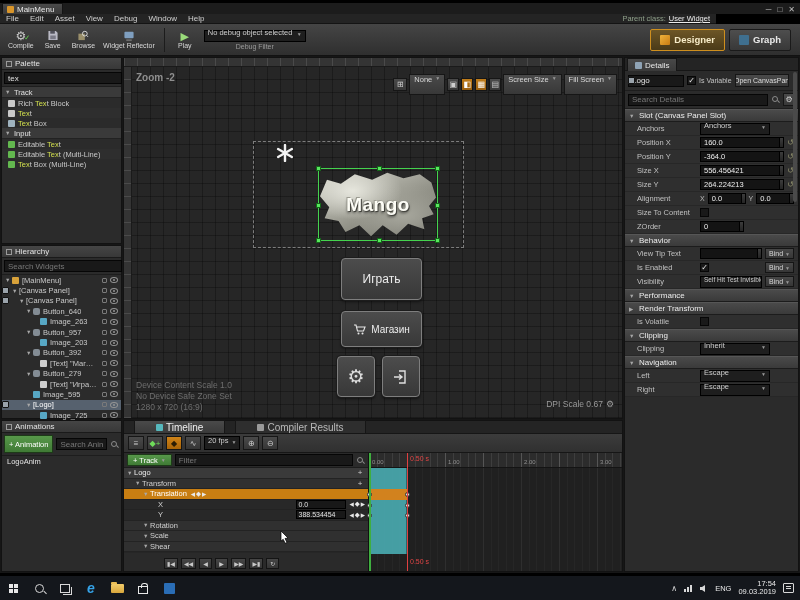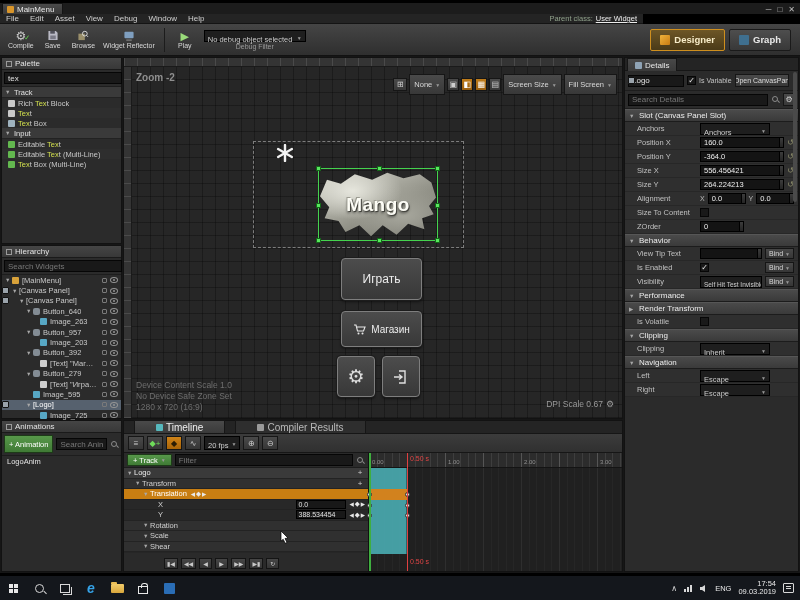--- a/index.html
+++ b/index.html
@@ -6,21 +6,21 @@
 body{margin:0;background:#000;font-family:"Liberation Sans",sans-serif}
 .screen{position:relative;width:800px;height:600px;background:#000;overflow:hidden;color:#c8c8c8;font-size:9px}
 .abs{position:absolute}
 .workspace{position:absolute;left:0;top:56px;width:800px;height:517px;background:#161616}
 
 
 .titlebar{position:absolute;left:0;top:3px;width:800px;height:11px;background:#1c1c1c;display:flex;align-items:flex-end}
 .doc-tab{display:flex;align-items:center;gap:3px;height:11px;background:linear-gradient(#4a4a4a,#3a3a3a);border:1px solid #141414;border-bottom:none;padding:0 8px 0 4px;font-size:8px;color:#e8e8e8;margin-left:2px}
 .tab-ico{width:7px;height:7px;background:#d8952a;border-radius:1px}
 .winctl{margin-left:auto;display:flex;gap:6px;padding-right:5px;color:#bbb;font-size:8px;align-items:center}
-.menubar{position:absolute;left:0;top:14px;width:643px;height:10px;background:#242424;display:flex;align-items:center;padding:0 6px;border-bottom:1px solid #141414}
+.menubar{position:absolute;left:0;top:14px;width:716px;height:10px;background:#242424;display:flex;align-items:center;padding:0 6px;border-bottom:1px solid #141414}
 .menu-item{font-size:8px;color:#cfcfcf;margin-right:11px;cursor:default}
 .parentclass{margin-left:auto;font-size:7.5px;display:flex;gap:3px}
 .pc-l{color:#8fa08a}.pc-v{color:#ececec;text-decoration:underline}
 .toolbar{position:absolute;left:0;top:24px;width:800px;height:32px;background:linear-gradient(#454545,#2f2f2f);border-bottom:1px solid #121212;display:flex;align-items:center;padding:0 4px}
 .tbtn{display:flex;flex-direction:column;align-items:center;justify-content:center;height:28px;min-width:30px;padding:0 4px;color:#d8d8d8;font-size:7px;gap:1px;border-radius:2px}
 .tsep{width:1px;height:24px;background:#1c1c1c;margin:0 5px}
 .gear-glyph{font-size:12px;line-height:10px;color:#c9c9c9;position:relative}
 .gear-glyph .chk{position:absolute;right:-4px;bottom:-2px;color:#5fd44a;font-size:7px}
 .play-glyph{color:#9adb7a;font-size:11px;line-height:10px}
 .dbg{display:flex;flex-direction:column;align-items:center;gap:1px;margin-left:4px}
@@ -31,21 +31,21 @@
 .modebtn.active{background:linear-gradient(#6d5626,#4a3a18);border-color:#cf8f1e;color:#f7ecc9}
 .dicon{width:10px;height:10px;background:linear-gradient(135deg,#f0b33c,#c97c12);border-radius:1px}
 .gicon{width:10px;height:10px;background:#3f6f8f;border-radius:1px}
 
 
 .panel{position:absolute;background:#2b2b2b;border:1px solid #121212}
 .phead{height:12px;background:linear-gradient(#454545,#383838);border-bottom:1px solid #1a1a1a;display:flex;align-items:center;gap:3px;padding:0 4px;font-size:8px;color:#e2e2e2}
 .phead .pico-h{width:6px;height:6px;border:1px solid #9a9a9a}
 .tin{background:#191919;border:1px solid #060606;color:#e0e0e0;font-size:8px;height:12px;padding:0 3px;font-family:"Liberation Sans",sans-serif;outline:none}
 .tin::placeholder{color:#777}
-.dd{background:#1e1e1e;border:1px solid #000;color:#ccc;font-size:7.5px;display:inline-flex;align-items:flex-start;height:12px;padding:4px 3px;gap:3px}
+.dd{background:#1e1e1e;border:1px solid #000;color:#ccc;font-size:7.5px;display:inline-flex;align-items:flex-end;height:12px;padding:4px 3px;gap:3px}
 .dd .caret,.caret{font-size:5px;color:#999;margin-left:auto}
 .btn{background:linear-gradient(#4a4a4a,#383838);border:1px solid #161616;color:#ddd;font-size:7.5px;display:inline-flex;align-items:center;justify-content:center;padding:0 4px;height:13px}
 .sect{height:13px;background:linear-gradient(#4a4a4a,#3a3a3a);border-top:1px solid #565656;border-bottom:1px solid #1c1c1c;display:flex;align-items:center;gap:3px;padding:0 4px;color:#ececec;font-size:8px}
 .tri{font-size:5.5px;color:#a8a8a8;width:7px;flex:none}
 .checkbox{width:9px;height:9px;background:#191919;border:1px solid #060606;color:#e8e8e8;font-size:8px;line-height:8px;text-align:center;flex:none}
 .mag{position:relative;width:9px;height:9px;flex:none}
 .mag::before{content:"";position:absolute;left:1px;top:1px;width:4px;height:4px;border:1px solid #8a8a8a;border-radius:50%}
 .mag::after{content:"";position:absolute;left:6px;top:6px;width:3px;height:1px;background:#8a8a8a;transform:rotate(45deg)}
 .eye{width:8px;height:6px;border-radius:50%;border:1px solid #949494;position:relative;flex:none}
 .eye::after{content:"";position:absolute;left:2px;top:1px;width:2px;height:2px;border-radius:50%;background:#949494}
@@ -85,21 +85,21 @@
 .canvas{position:absolute;inset:0;background-color:#262626;background-image:
  repeating-linear-gradient(90deg,rgba(0,0,0,.28) 0 1px,transparent 1px 13px),
  repeating-linear-gradient(0deg,rgba(0,0,0,.28) 0 1px,transparent 1px 13px)}
 .ruler-top{position:absolute;left:0;top:0;width:100%;height:9px;background:#343434;border-bottom:1px solid #1a1a1a;background-image:repeating-linear-gradient(90deg,#4a4a4a 0 1px,transparent 1px 13px)}
 .ruler-left{position:absolute;left:0;top:9px;width:8px;bottom:0;background:#343434;border-right:1px solid #1a1a1a;background-image:repeating-linear-gradient(0deg,#4a4a4a 0 1px,transparent 1px 13px)}
 .zoomlbl{position:absolute;left:12px;top:14px;font-size:10px;color:#8f8f8f;font-weight:bold}
 .vtoolbar{position:absolute;right:5px;top:16px;display:flex;gap:2px;align-items:center}
 .vbtn{display:inline-flex;align-items:center;justify-content:center;width:14px;height:13px;background:linear-gradient(#4a4a4a,#383838);border:1px solid #161616;color:#cfcfcf;font-size:8px}
 .vbtn.sm{width:12px}
 .vbtn.orange{background:linear-gradient(#c07c1a,#9a5f10);color:#fff}
-.vdd{display:inline-flex;align-items:center;gap:3px;background:linear-gradient(#4a4a4a,#383838);border:1px solid #161616;color:#d8d8d8;font-size:7.5px;height:21px;padding:0 4px}
+.vdd{display:inline-flex;gap:3px;background:linear-gradient(#4a4a4a,#383838);border:1px solid #161616;color:#d8d8d8;font-size:7.5px;height:21px;padding:0 4px}
 .guide-dashed{position:absolute;border:1px dashed #9a9a9a;opacity:.75}
 .selrect{position:absolute;border:1px solid #44d34e}
 .handle{position:absolute;width:5px;height:5px;background:#58e75e;border:1px solid #15671a}
 .logo-slab{position:absolute;display:flex;align-items:center;justify-content:center;
  background:radial-gradient(ellipse at 28% 30%,#e6e6dd 0%,rgba(0,0,0,0) 42%),radial-gradient(ellipse at 72% 65%,#a7a79d 0%,rgba(0,0,0,0) 48%),linear-gradient(155deg,#d9d9cf,#909086 58%,#6e6e66);
  clip-path:polygon(0% 38%,6% 14%,18% 20%,30% 6%,45% 14%,58% 4%,72% 12%,86% 6%,96% 18%,100% 40%,94% 52%,98% 64%,88% 70%,90% 86%,76% 78%,66% 94%,54% 80%,44% 96%,34% 80%,22% 90%,16% 74%,4% 70%,8% 54%);
  filter:drop-shadow(0 3px 3px rgba(0,0,0,.55))}
 .logo-text{font-size:19px;font-weight:bold;color:#fdfdf6;letter-spacing:.5px;text-shadow:1px 1px 0 #44443e,-1px -1px 0 #9c9c92,0 2px 3px rgba(0,0,0,.6)}
 .uibtn{position:absolute;display:flex;align-items:center;justify-content:center;gap:5px;background:linear-gradient(#4c4c4c,#383838);border:1px solid #7e7e7e;box-shadow:0 0 0 1px #1c1c1c,0 2px 3px rgba(0,0,0,.5);border-radius:4px;color:#ececec}
 .overlaytext{position:absolute;left:12px;font-size:8.5px;color:#6e6e6e;line-height:11px}

